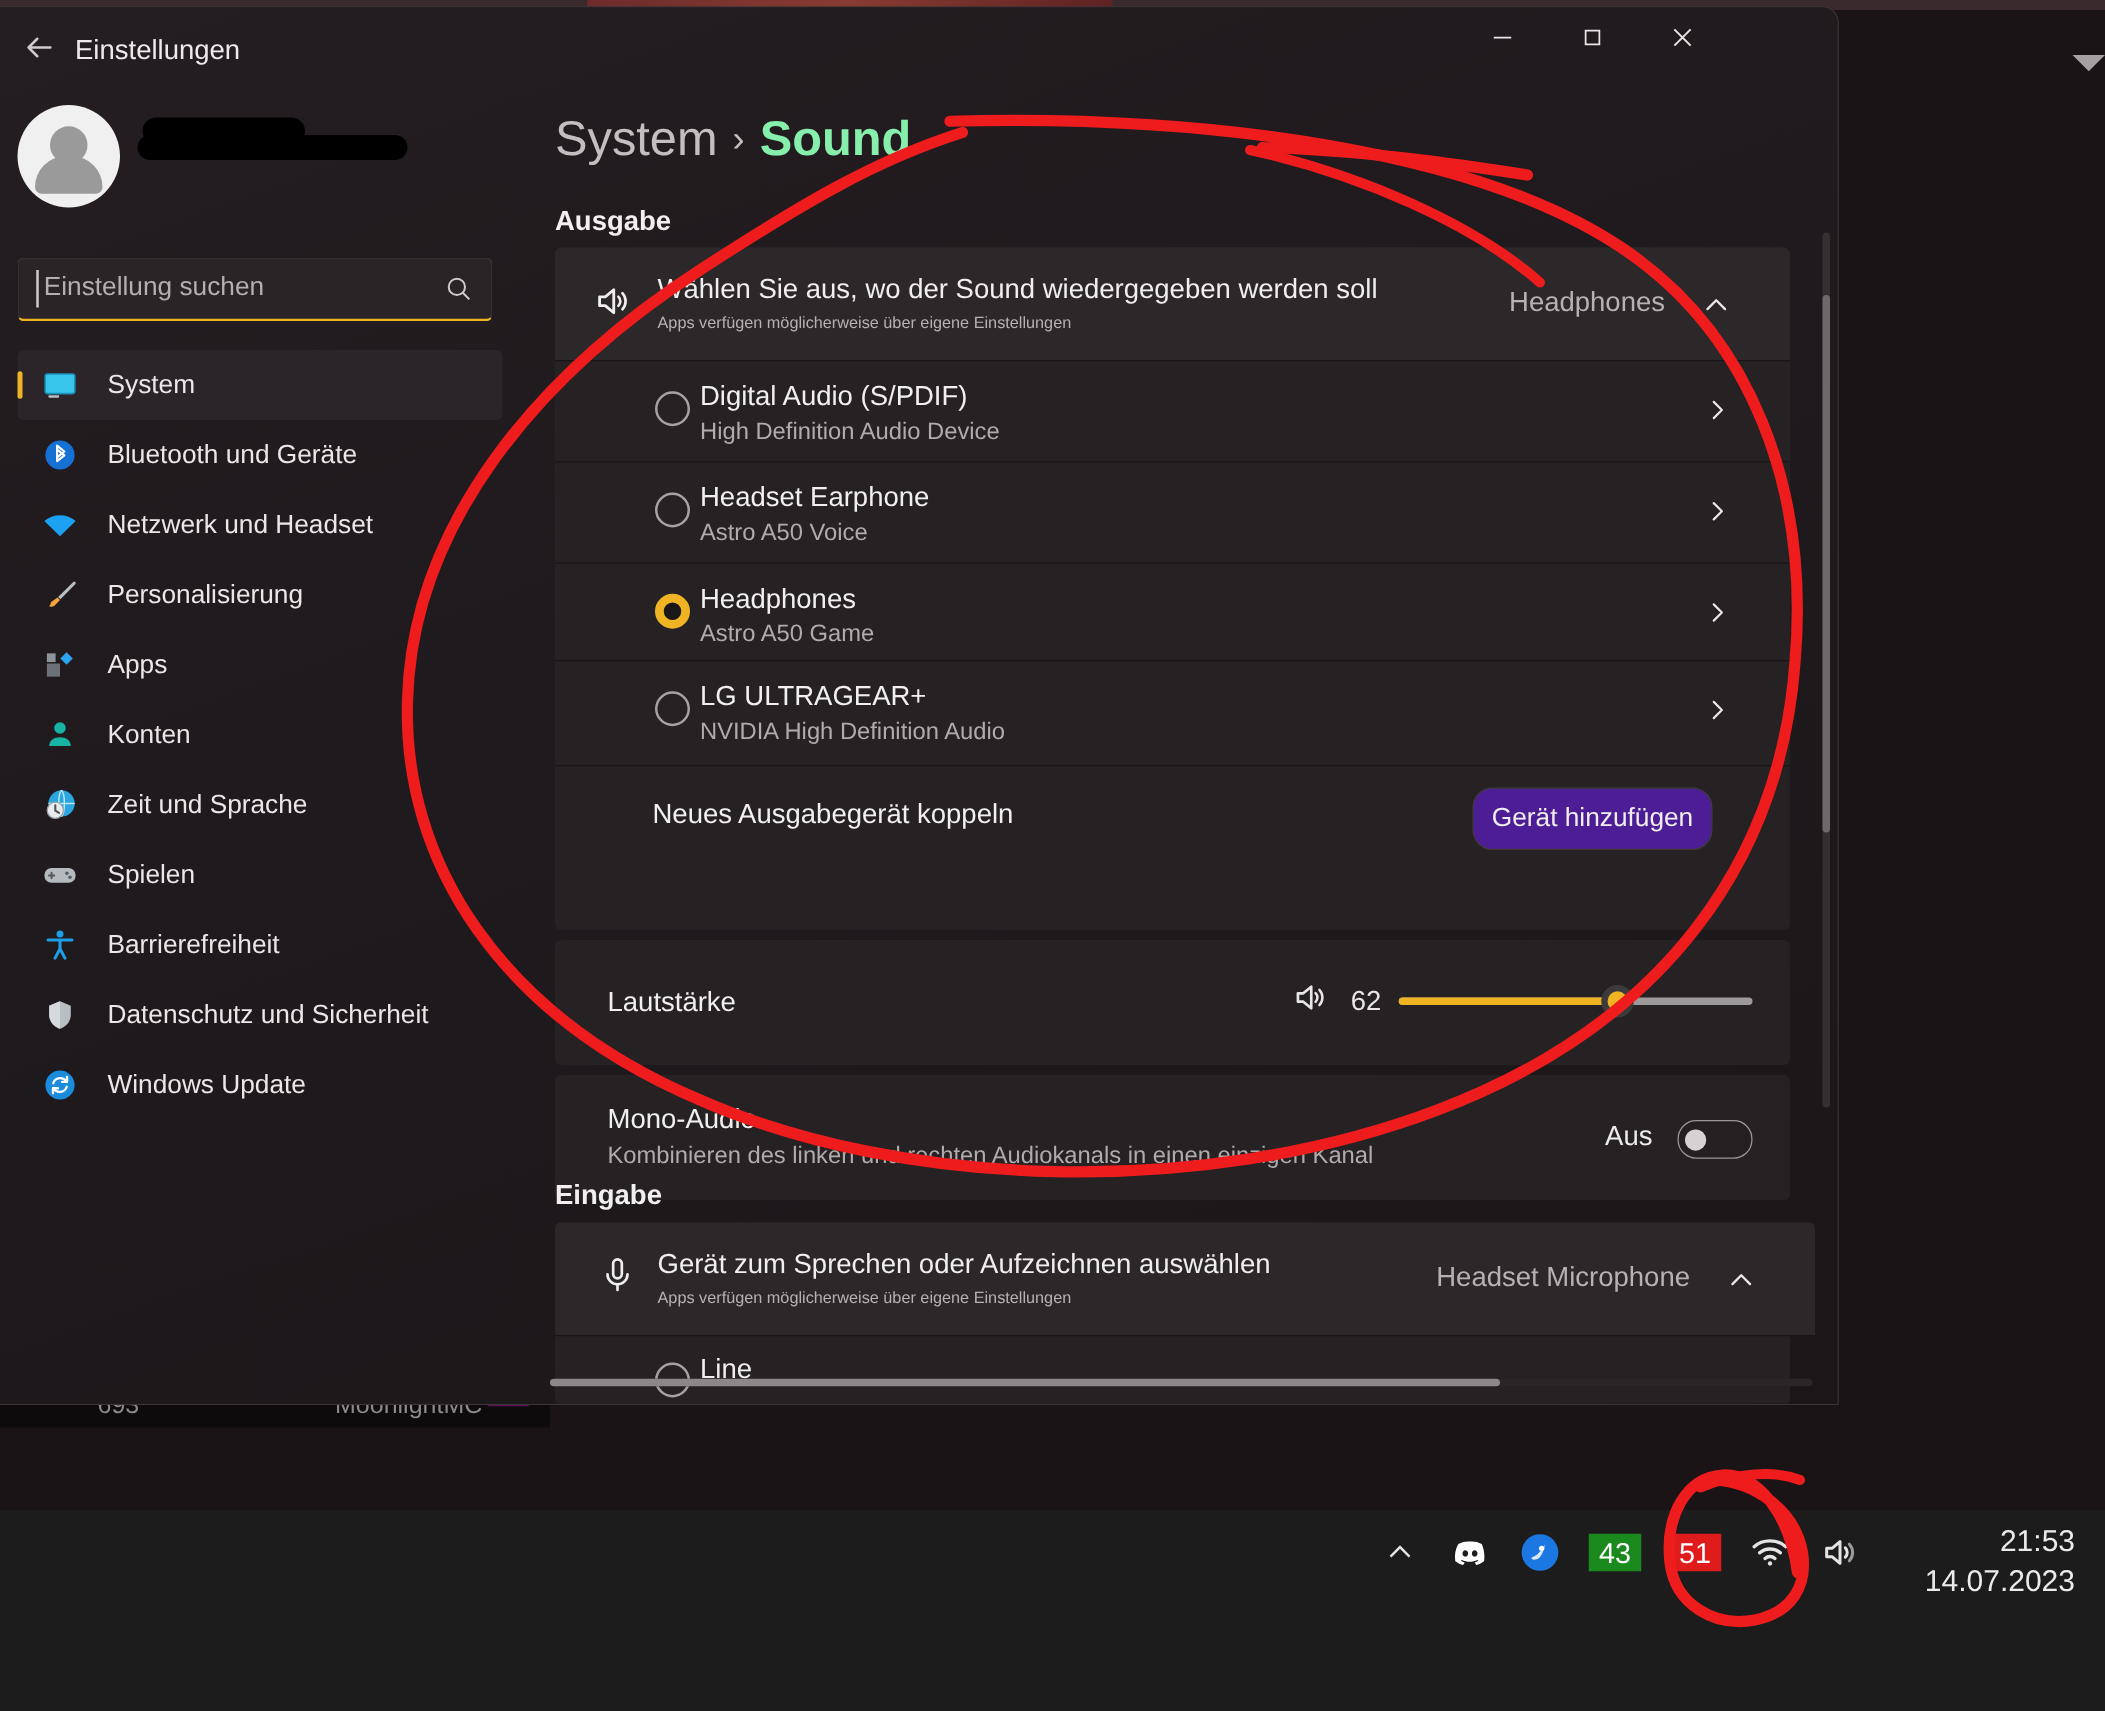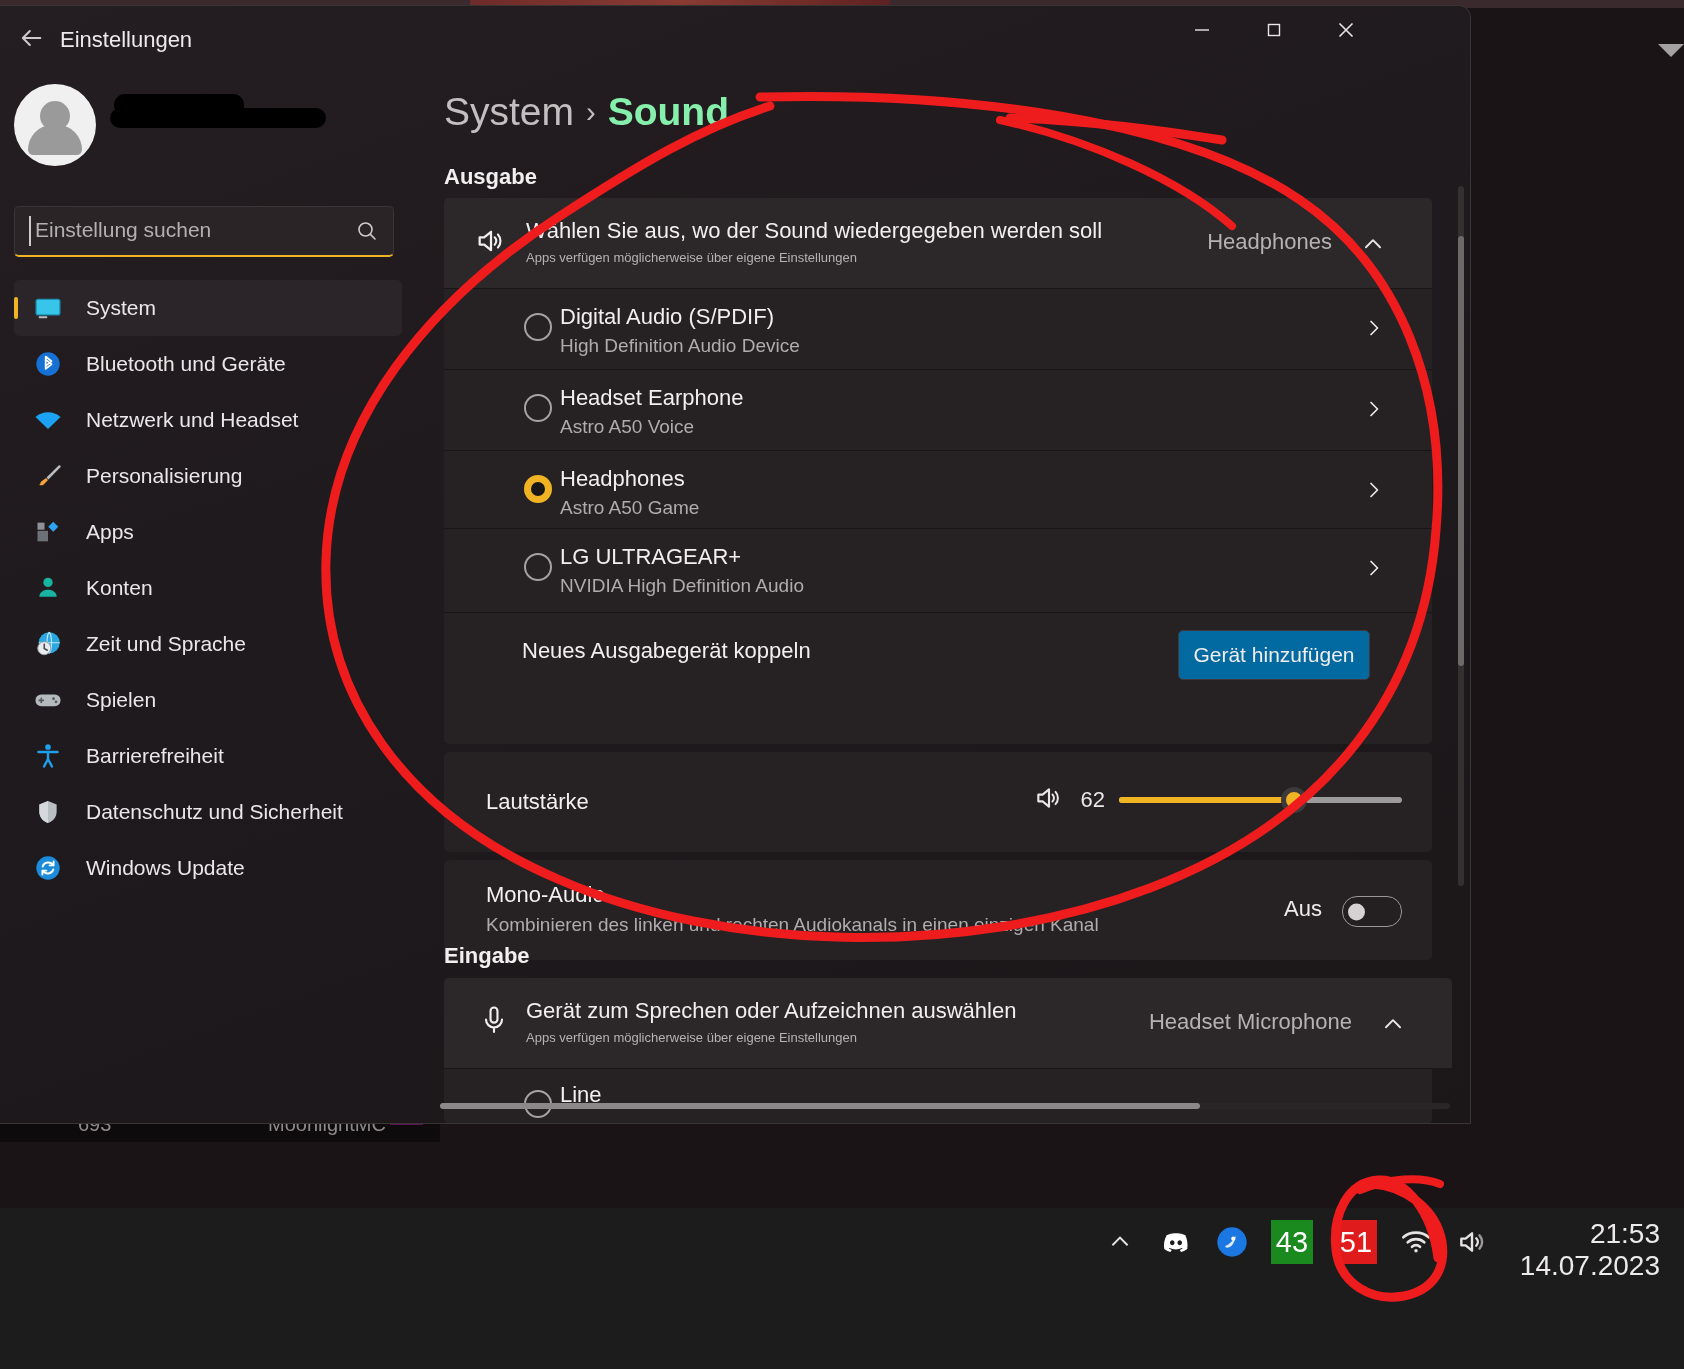--- a/index.html
+++ b/index.html
@@ -23,23 +23,23 @@
   
   .notif{position:absolute;left:0;top:1142px;width:1560px;height:66px;background:#1d1b1c;border-top:1px solid #2c2a2b;border-bottom:1px solid #2c2a2b;}
   .notif-text{position:absolute;left:0;top:20px;color:#d8d4d5;font-size:24px;}
   .notif-close{position:absolute;right:26px;top:15px;color:#b5b1b2;font-size:30px;cursor:default;}
   .notif-caret{position:absolute;right:0px;top:44px;width:0;height:0;border-left:13px solid transparent;border-right:13px solid transparent;border-top:13px solid #a5a1a2;}
 
   
   .taskbar{position:absolute;left:0;top:1208px;width:1684px;height:161px;background:#1d1c1c;}
   .tb-icons{position:absolute;right:195px;top:14px;display:flex;align-items:center;gap:22px;height:40px;}
   .tb-ico{width:34px;height:34px;display:flex;align-items:center;justify-content:center;color:#e6e3e4;}
-  .tb-chip{min-width:34px;height:44px;padding:0 4px;display:flex;align-items:center;justify-content:center;
-           font-size:29px;color:#fff;font-family:"Liberation Sans",sans-serif;}
-  .tb-clock{position:absolute;right:24px;top:10px;text-align:right;color:#eceaea;font-size:28px;line-height:32px;}
+  .tb-chip{min-width:34px;height:30px;padding:0 4px;display:flex;align-items:center;justify-content:center;
+           font-size:23px;color:#fff;font-family:"Liberation Sans",sans-serif;}
+  .tb-clock{position:absolute;right:24px;top:10px;text-align:right;color:#eceaea;font-size:24px;line-height:32px;}
 
   
   .win{position:absolute;left:0px;top:6px;width:1470px;height:1117px;background:#201a1d;
        border-top-right-radius:12px;box-shadow:0 0 0 1px #3b3436;}
   .win-bg{position:absolute;inset:0;background:linear-gradient(160deg,#241d21 0%,#1f1a1d 45%,#1b1719 100%);
           border-top-right-radius:12px;}
   .titlebar{position:absolute;left:0;top:0;width:1470px;height:62px;}
   .back-btn{position:absolute;left:8px;top:13px;width:46px;height:38px;display:flex;align-items:center;justify-content:center;
             color:#cfcacc;font-size:27px;}
   .win-title{position:absolute;left:60px;top:21px;color:#eeeaec;font-size:22px;}
@@ -81,21 +81,21 @@
 
   .picker-title{position:absolute;color:#f1eef0;font-size:22px;}
   .picker-sub{position:absolute;color:#b6b1b3;font-size:13px;}
   .picker-val{position:absolute;color:#b6b1b3;font-size:22px;text-align:right;}
 
   .radio{position:absolute;width:28px;height:28px;border-radius:50%;border:2px solid #a6a1a3;box-sizing:border-box;}
   .radio.on{border:7px solid #f0b323;background:#1a1718;}
   .dev-name{position:absolute;color:#f2eff0;font-size:22px;}
   .dev-sub{position:absolute;color:#b0abad;font-size:19px;}
 
-  .btn{position:absolute;background:#0369a1;border:1px solid #413a3d;border-radius:5px;color:#f0edee;
+  .btn{position:absolute;background:#4c1d95;border:1px solid #413a3d;border-radius:16px;color:#f0edee;
        font-size:21px;display:flex;align-items:center;justify-content:center;}
 
   .slider-wrap{position:absolute;display:flex;align-items:center;}
   .sl-track{position:relative;width:283px;height:6px;border-radius:3px;background:#9d9a9b;}
   .sl-fill{position:absolute;left:0;top:0;height:6px;border-radius:3px;background:#f0b323;}
   .sl-knob{position:absolute;top:50%;width:26px;height:26px;border-radius:50%;background:#f0b323;
            border:5px solid #3d3a3b;transform:translate(-50%,-50%);box-sizing:border-box;}
   .vol-num{color:#e9e6e7;font-size:22px;margin:0 14px 0 16px;}
 
   .toggle{position:absolute;width:58px;height:29px;border-radius:15px;border:1px solid #9b9698;background:#241f21;}

